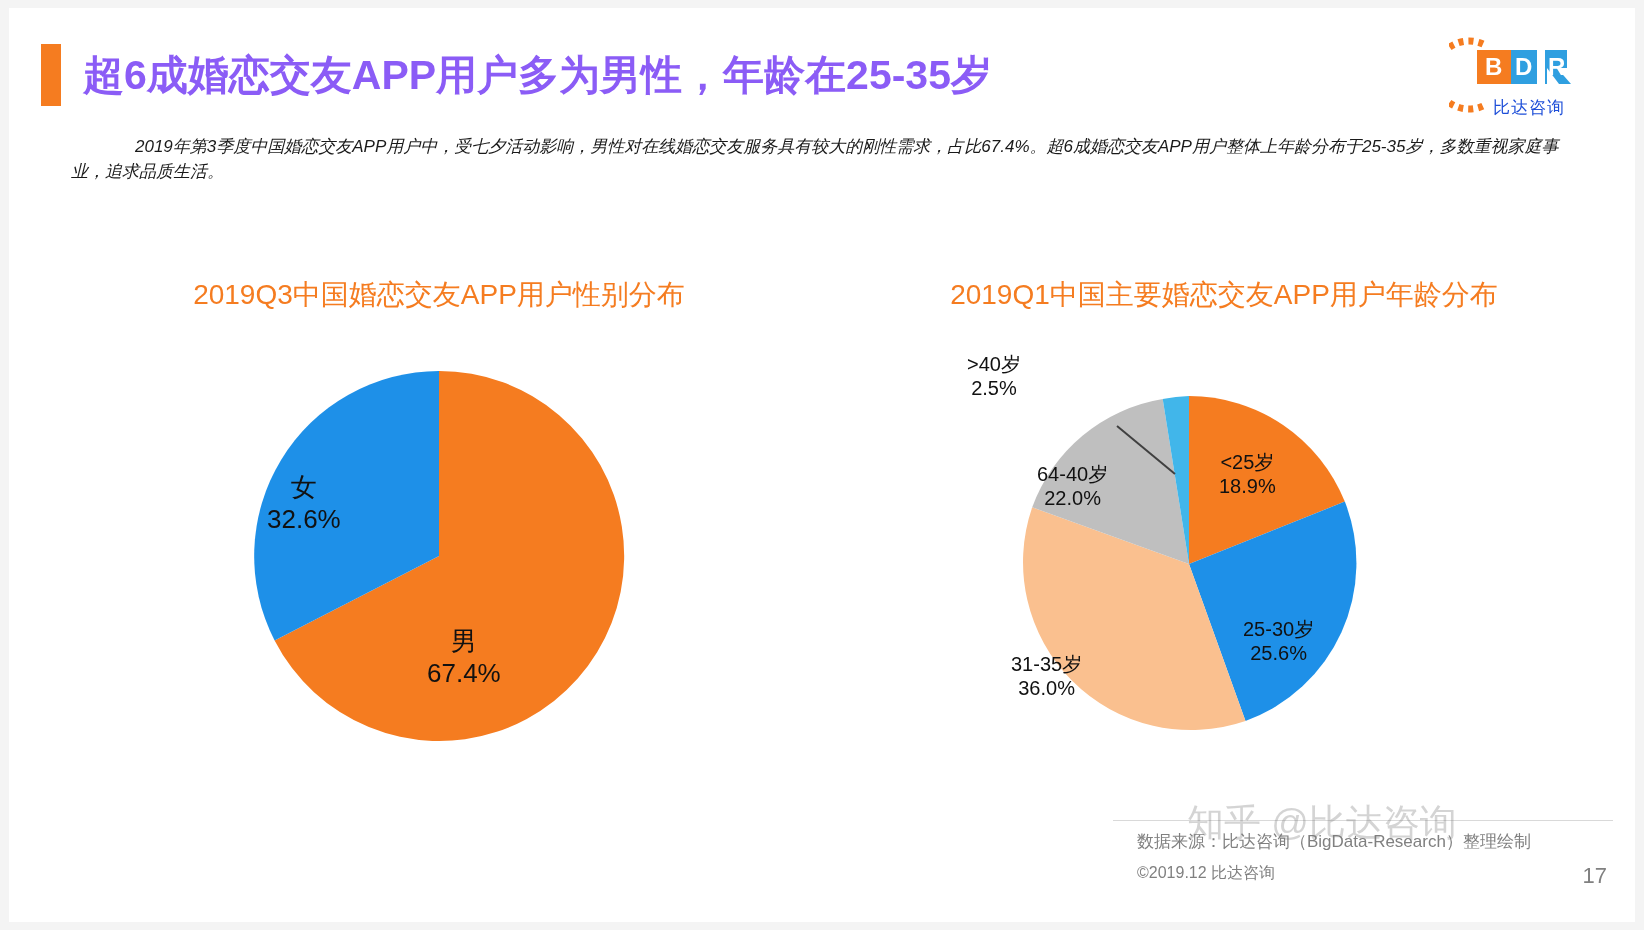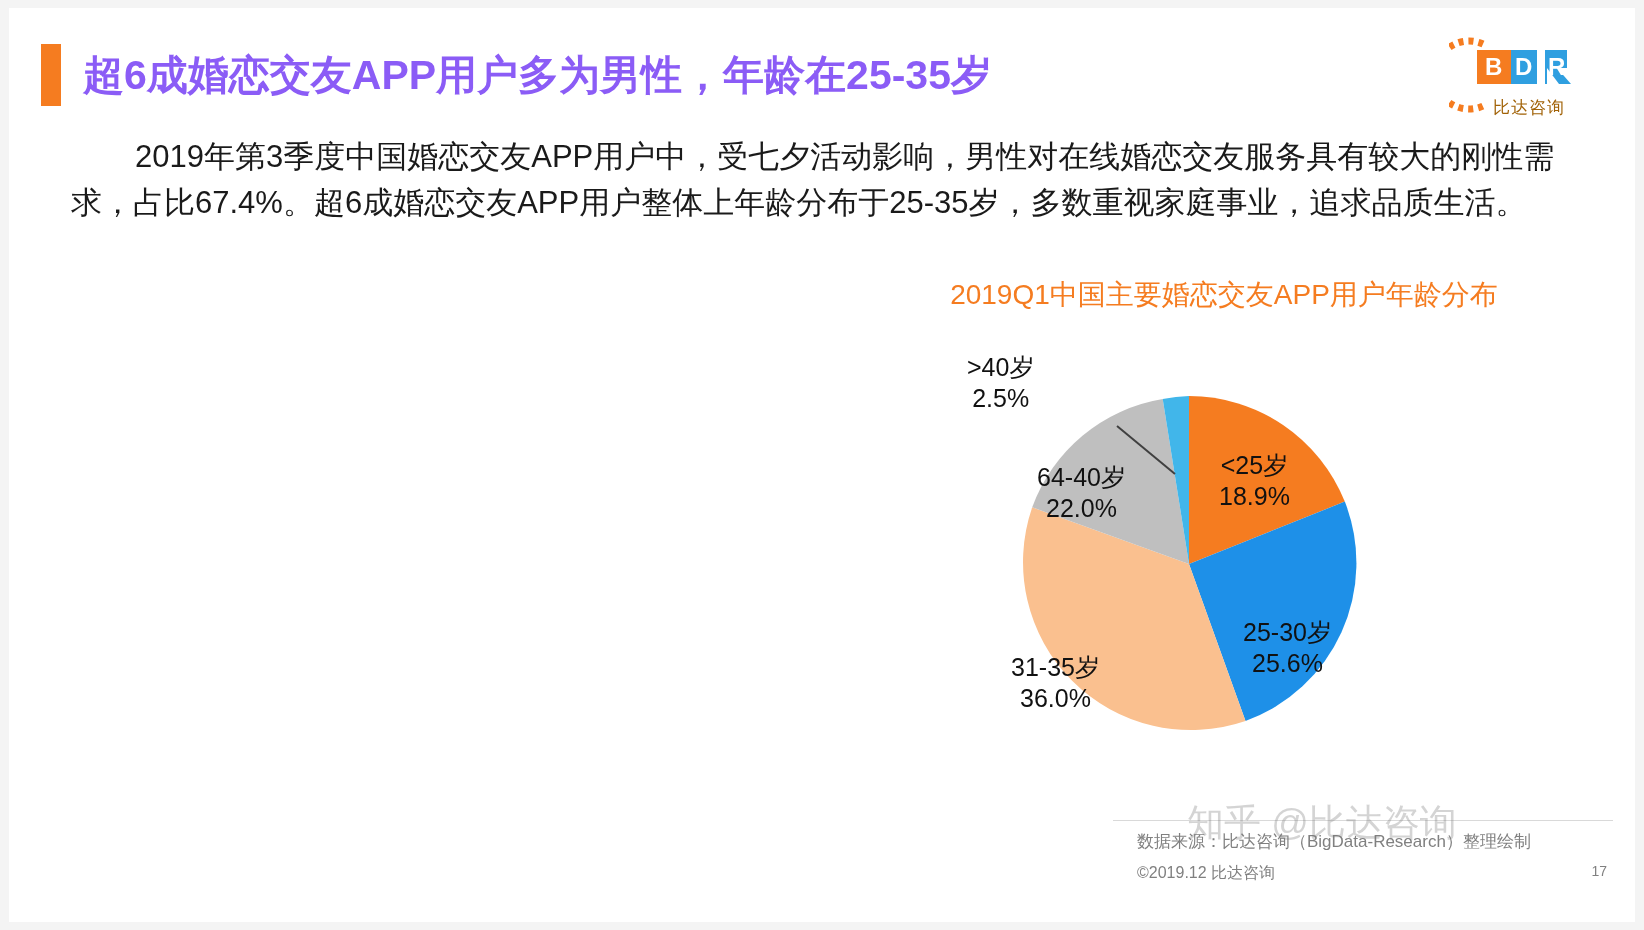--- a/index.html
+++ b/index.html
@@ -52,34 +52,35 @@
     top: 20px;
     width: 150px;
     height: 92px;
   }
   .logo svg { display: block; }
   .logo-sub {
     position: absolute;
     left: 44px;
     top: 68px;
     font-size: 17px;
-    color: #a16207;
+    color: #1d4ed8;
     letter-spacing: 1px;
   }
 
   
   .lede {
     position: absolute;
     left: 62px;
     top: 126px;
     width: 1510px;
-    font-size: 31px;
+    font-size: 17px;
     line-height: 1.48;
     color: #1a1a1a;
     text-indent: 64px;
+    font-style: italic;
   }
 
   
   .panel { position: absolute; }
   .panel-title {
     font-size: 28px;
     color: #f57c20;
     font-weight: 500;
     text-align: center;
     white-space: nowrap;
@@ -95,21 +96,21 @@
 
   .slice-label {
     position: absolute;
     text-align: center;
     font-size: 26px;
     line-height: 1.22;
     color: #111;
     white-space: nowrap;
     pointer-events: none;
   }
-  .slice-label.sm { font-size: 25px; }
+  .slice-label.sm { font-size: 20px; }
 
   
   .footer-rule {
     position: absolute;
     left: 1104px;
     top: 812px;
     width: 500px;
     height: 1px;
     background: #d9d9d9;
   }
@@ -126,21 +127,21 @@
     left: 1128px;
     top: 855px;
     font-size: 16px;
     color: #808080;
     white-space: nowrap;
   }
   .page-num {
     position: absolute;
     right: 28px;
     top: 855px;
-    font-size: 14px;
+    font-size: 22px;
     color: #808080;
   }
 
   
   .watermark {
     position: absolute;
     left: 1178px;
     top: 790px;
     font-size: 37px;
     color: rgba(120,120,120,0.32);
@@ -171,20 +172,42 @@
       <path d="M96 22 L118 22 L118 40 L108 40 L122 56 L110 56 L98 40 L98 56 L96 56 Z" fill="#2f9fe0"></path>
       <text x="36" y="47" font-family="Liberation Sans, sans-serif" font-size="24" font-weight="bold" fill="#ffffff">B</text>
       <text x="66" y="47" font-family="Liberation Sans, sans-serif" font-size="24" font-weight="bold" fill="#ffffff">D</text>
       <text x="99" y="47" font-family="Liberation Sans, sans-serif" font-size="24" font-weight="bold" fill="#ffffff">R</text>
     </svg>
     <div class="logo-sub">比达咨询</div>
   </div>
 
   <div class="lede">2019年第3季度中国婚恋交友APP用户中，受七夕活动影响，男性对在线婚恋交友服务具有较大的刚性需求，占比67.4%。超6成婚恋交友APP用户整体上年龄分布于25-35岁，多数重视家庭事业，追求品质生活。</div>
 
+  <div class="panel panel-left">
+    <div class="panel-title">2019Q3中国婚恋交友APP用户性别分布</div>
+
+    <div class="chart-area" style="margin-top:42px;">
+      <div class="pie-wrap" style="margin-left:150px;">
+        <svg width="480" height="440" viewBox="0 0 480 440" xmlns="http://www.w3.org/2000/svg">
+
+          <path d="M 240 200 L 240 15 A 185 185 0 1 1 75.6 284.5 Z" fill="#f57c20"></path>
+
+          <path d="M 240 200 L 75.6 284.5 A 185 185 0 0 1 240 15 Z" fill="#1e90e8"></path>
+        </svg>
+        <div class="slice-label" style="left:228px; top:270px;">
+          <span>男</span><br>
+          <span>67.4%</span>
+        </div>
+        <div class="slice-label" style="left:68px; top:116px;">
+          <span>女</span><br>
+          <span>32.6%</span>
+        </div>
+      </div>
+    </div>
+  </div>
 
   <div class="panel panel-right">
     <div class="panel-title">2019Q1中国主要婚恋交友APP用户年龄分布</div>
 
     <div class="chart-area" style="margin-top:60px;">
       <div class="pie-wrap" style="margin-left:150px;">
         <svg width="420" height="400" viewBox="0 0 420 400" xmlns="http://www.w3.org/2000/svg">
 
           <path d="M 200 190 L 200 22 A 168 168 0 0 1 355.8 127.6 Z" fill="#f57c20"></path>
 

